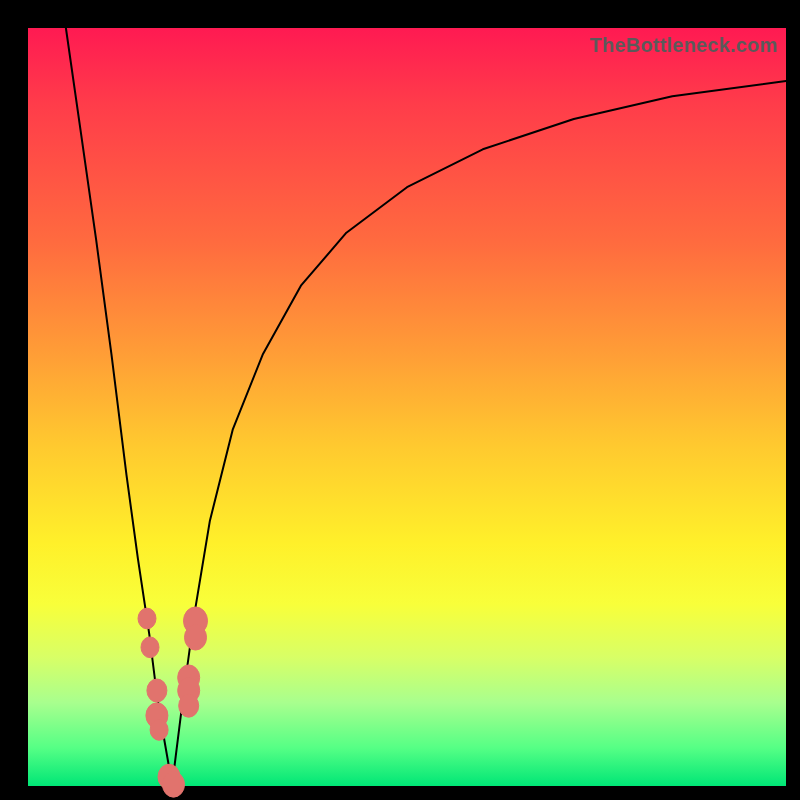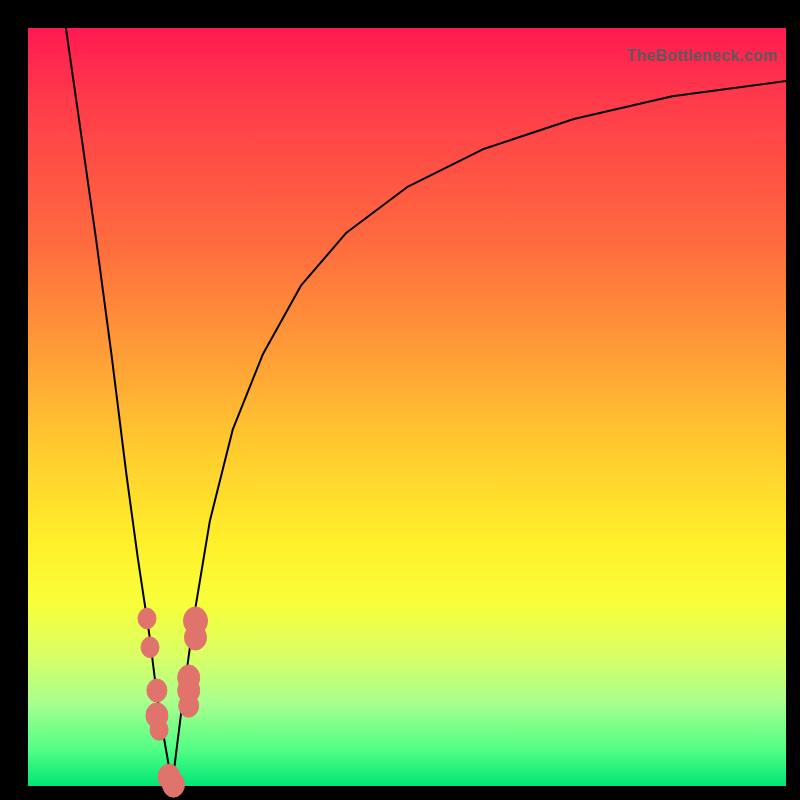--- a/index.html
+++ b/index.html
@@ -33,24 +33,24 @@
       #fff02a 68%,
       #f8ff3a 76%,
       #d8ff66 83%,
       #a8ff8e 89%,
       #55ff85 95%,
       #00e676 100%
     );
   }
   .watermark {
     position: absolute;
-    top: 19px;
+    top: 6px;
     right: 8px;
     font-family: Arial, Helvetica, sans-serif;
-    font-size: 16px;
+    font-size: 20px;
     color: #5a5a5a;
     font-weight: 600;
     letter-spacing: 0.2px;
     user-select: none;
   }
   svg.curve {
     position: absolute;
     left: 0;
     top: 0;
     width: 758px;

